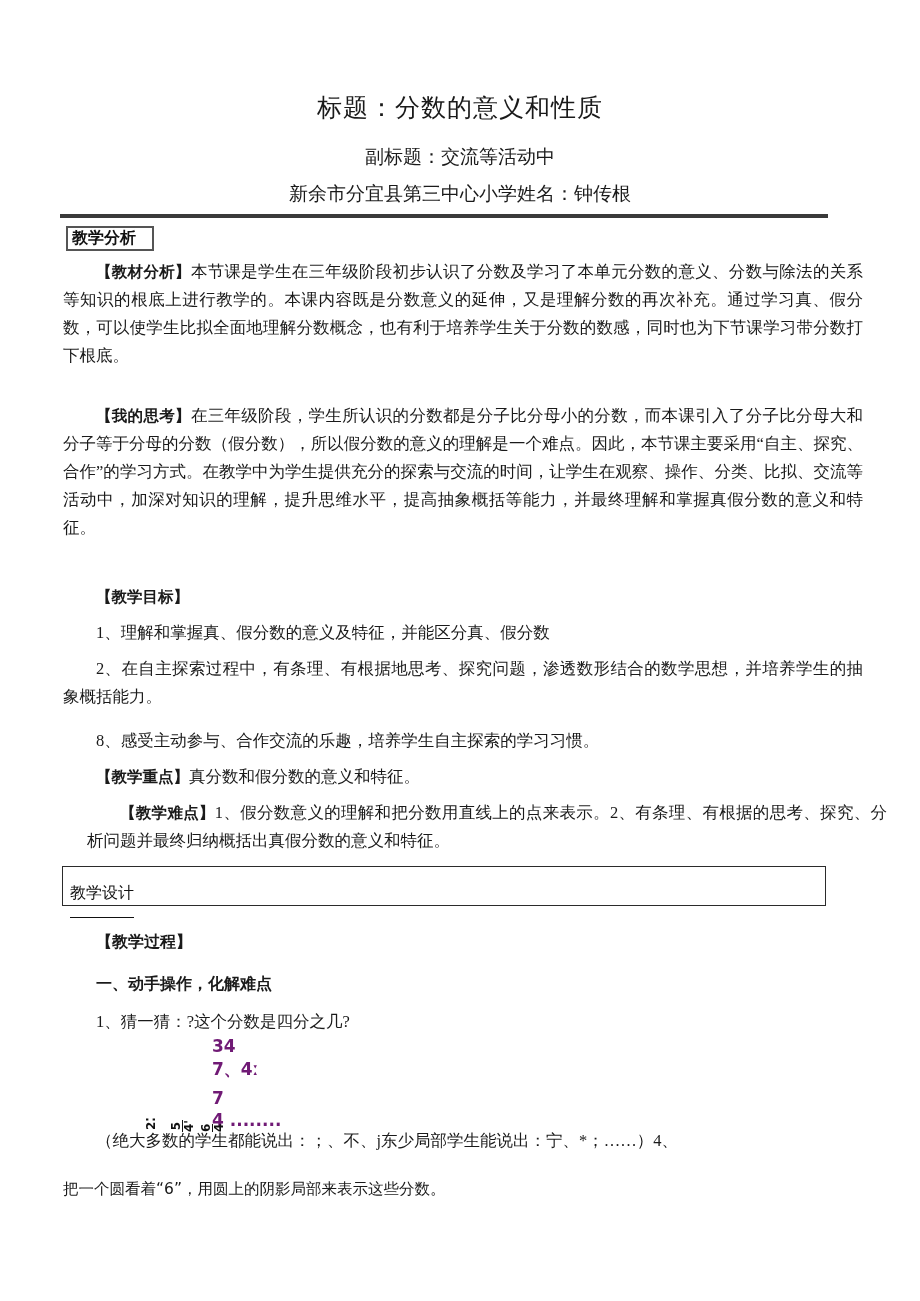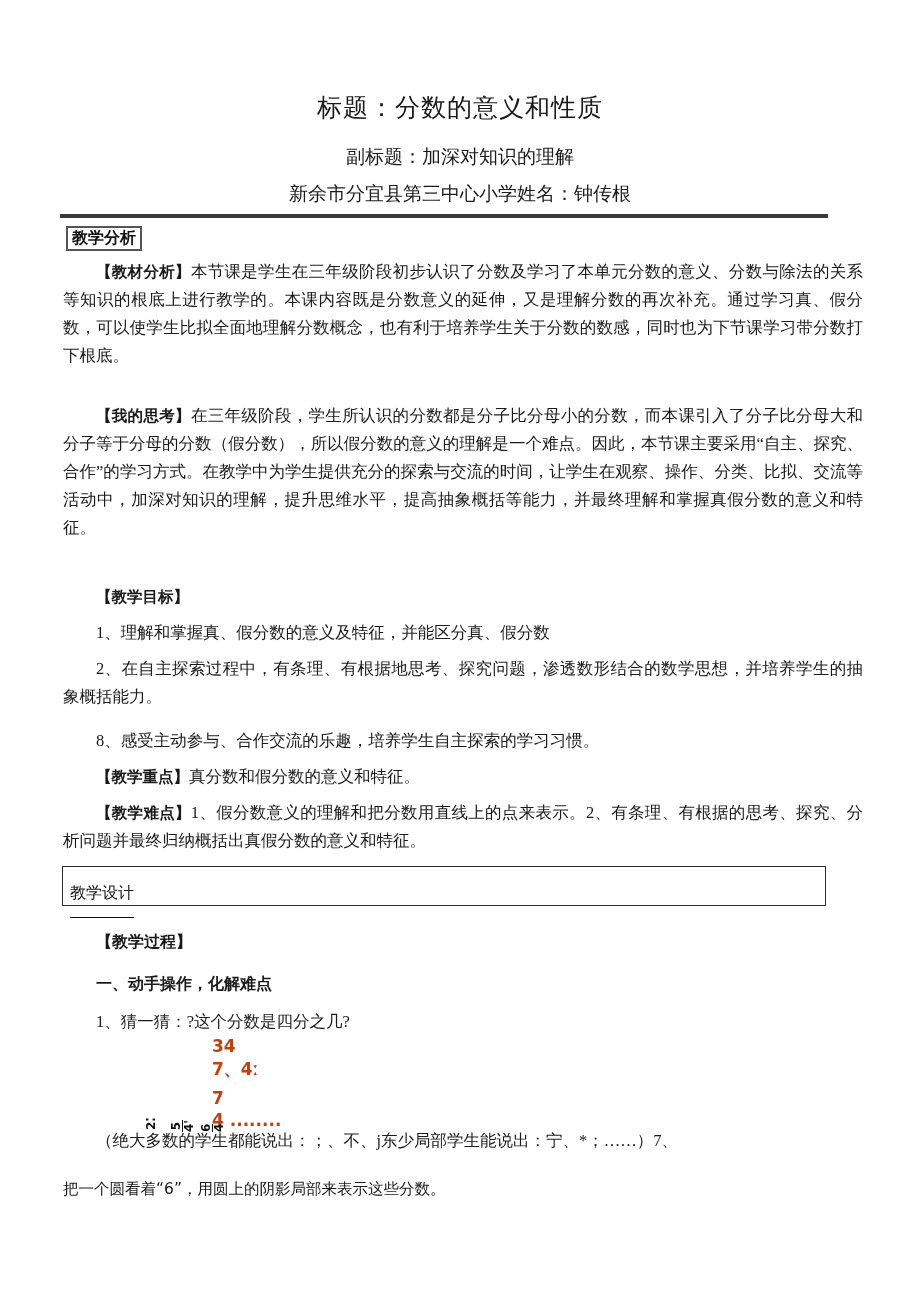--- a/index.html
+++ b/index.html
@@ -54,21 +54,21 @@
     width: 768px;
     height: 4px;
     background: #3a3a3a;
   }
 
   
   .section-chip {
     position: absolute;
     left: 66px; top: 226px;
     border: 2px solid #555;
-    padding: 1px 4px 2px 4px;
+    padding: 1px 16px 2px 4px;
     font-family: "DejaVu Sans", "Liberation Sans", sans-serif;
     font-weight: bold;
     font-size: 16px;
     line-height: 1.1;
     color: #111;
     background: #fff;
   }
 
   
   .body-block {
@@ -127,21 +127,21 @@
     position: absolute;
     left: 60px;
     width: 800px;
     height: 110px;
   }
   .scratch .num {
     position: absolute;
     font-family: "DejaVu Sans", "Liberation Sans", sans-serif;
     font-weight: bold;
     font-size: 17px;
-    color: #c2410c;
+    color: #701a75;
     white-space: nowrap;
   }
   .scratch .rot {
     position: absolute;
     font-family: "DejaVu Sans", "Liberation Sans", sans-serif;
     font-weight: bold;
     font-size: 12px;
     color: #111;
     white-space: nowrap;
     transform: rotate(-90deg);
@@ -155,21 +155,21 @@
   .frac-rot .top { display: block; }
   .frac-rot .bar { display: block; border-top: 1.4px solid #111; }
   .frac-rot .bot { display: block; }
 </style>
 </head>
 <body>
 
 <div class="page">
 
   <div class="doc-title">标题：分数的意义和性质</div>
-  <div class="doc-subtitle">副标题：加深对知识的理解</div>
+  <div class="doc-subtitle">副标题：交流等活动中</div>
   <div class="doc-byline">新余市分宜县第三中心小学姓名：钟传根</div>
   <div class="header-rule"></div>
 
   <div class="section-chip">教学分析</div>
 
   <div class="body-block" style="top:258px;">
     <p><span class="lead">【教材分析】</span><span>本节课是学生在三年级阶段初步认识了分数及学习了本单元分数的意义、分数与除法的关系等知识的根底上进行教学的。本课内容既是分数意义的延伸，又是理解分数的再次补充。通过学习真、假分数，可以使学生比拟全面地理解分数概念，也有利于培养学生关于分数的数感，同时也为下节课学习带分数打下根底。</span></p>
   </div>
 
   <div class="body-block" style="top:402px;">
@@ -186,21 +186,21 @@
     <p><span>2、在自主探索过程中，有条理、有根据地思考、探究问题，渗透数形结合的数学思想，并培养学生的抽象概括能力。</span></p>
   </div>
   <div class="body-block" style="top:727px;">
     <p><span>8、感受主动参与、合作交流的乐趣，培养学生自主探索的学习习惯。</span></p>
   </div>
 
   <div class="body-block" style="top:763px;">
     <p><span class="lead">【教学重点】</span><span>真分数和假分数的意义和特征。</span></p>
   </div>
 
-  <div class="body-block" style="top:799px;">
+  <div class="body-block" style="top:799px;margin-left:24px;">
     <p><span class="lead">【教学难点】</span><span>1、假分数意义的理解和把分数用直线上的点来表示。2、有条理、有根据的思考、探究、分析问题并最终归纳概括出真假分数的意义和特征。</span></p>
   </div>
 
   <div class="design-box"></div>
   <div class="design-box-label">教学设计</div>
 
   <div class="body-block" style="top:928px;">
     <p><span class="sans-head">【教学过程】</span></p>
   </div>
 
@@ -231,20 +231,20 @@
     <span class="rot" style="left:140px; top:100px;">
       <span class="frac-rot">
         <span class="top">6</span>
         <span class="bar"></span>
         <span class="bot">4</span>
       </span>
     </span>
   </div>
 
   <div class="body-block" style="top:1127px;">
-    <p><span>（绝大多数的学生都能说出：；、不、j东少局部学生能说出：宁、*；……）7、</span></p>
+    <p><span>（绝大多数的学生都能说出：；、不、j东少局部学生能说出：宁、*；……）4、</span></p>
   </div>
 
   <div class="body-block" style="top:1175px;">
     <p class="noindent"><span class="sans-normal">把一个圆看着“6”，用圆上的阴影局部来表示这些分数。</span></p>
   </div>
 
 </div>
 
 </body></html>

